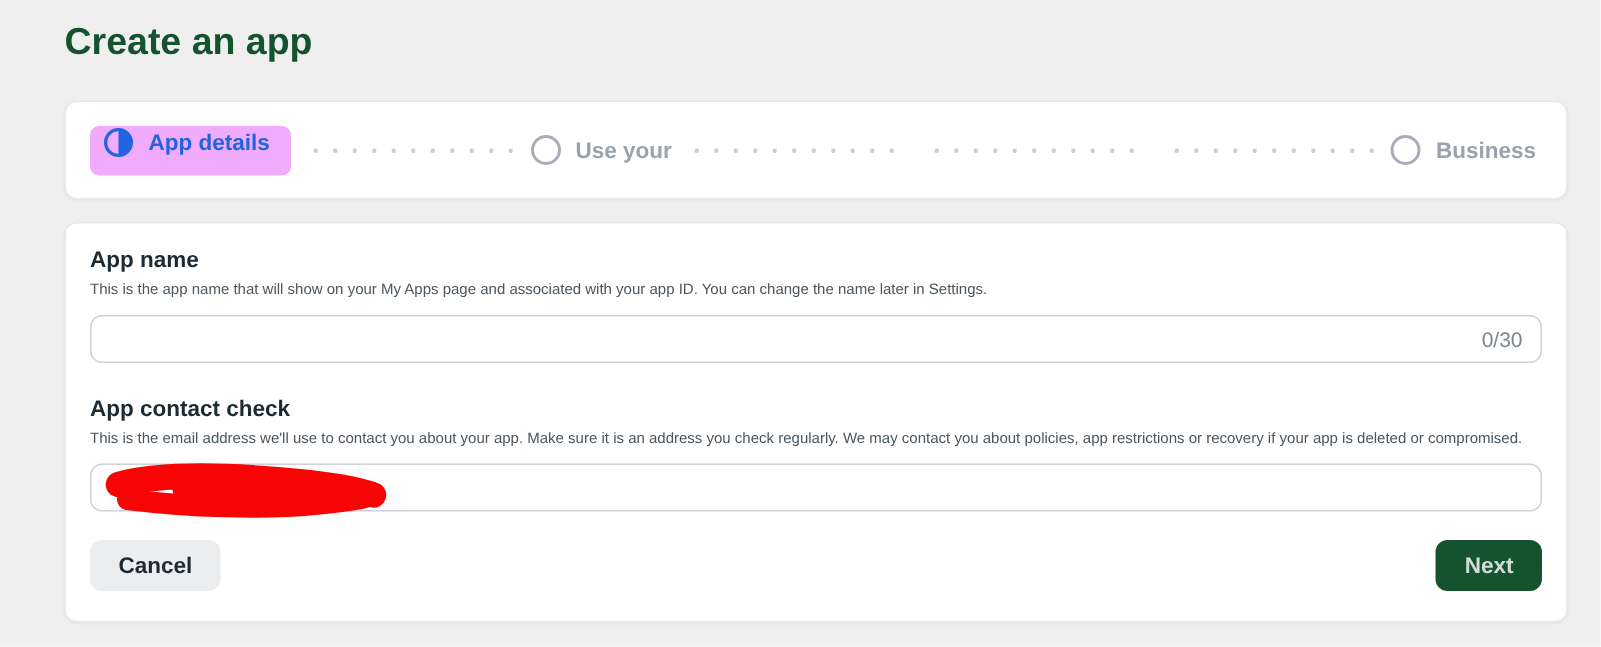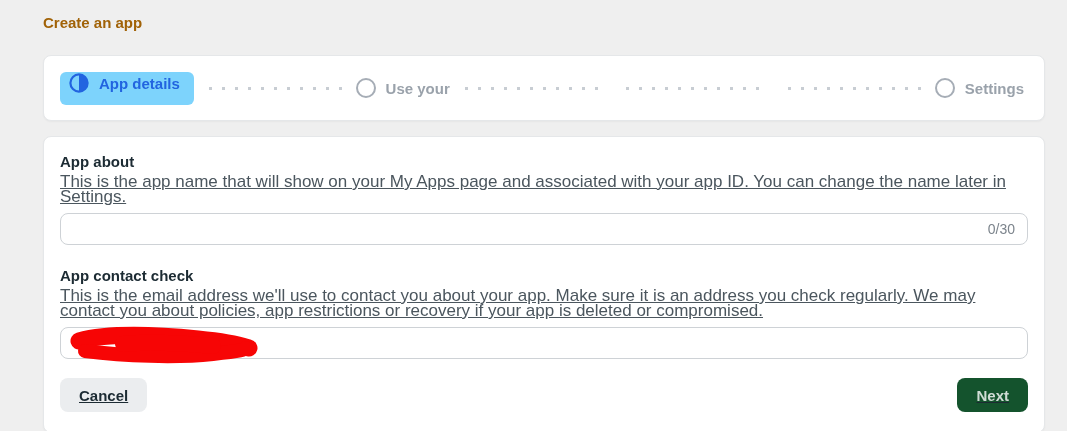--- a/index.html
+++ b/index.html
@@ -5,23 +5,23 @@
   * { margin: 0; padding: 0; box-sizing: border-box; }
   html, body { width: 1067px; height: 431px; }
   body {
     background: #efefef;
     font-family: "Liberation Sans", "DejaVu Sans", sans-serif;
     color: #1c2b33;
     overflow: hidden;
   }
   .page { padding: 14px 22px 0 43px; }
   .page-title {
-    font-size: 15px;
+    font-size: 25px;
     font-weight: 700;
-    color: #a16207;
+    color: #14532d;
     margin-bottom: 24px;
   }
   .card {
     background: #ffffff;
     border: 1px solid #e5e7e9;
     border-radius: 8px;
     box-shadow: 0 1px 2px rgba(0,0,0,0.04);
   }
   
   .stepper-card {
@@ -30,21 +30,21 @@
     padding: 15px 20px 15px 16px;
     height: 66px;
   }
   .step {
     display: flex;
     align-items: center;
     gap: 10px;
     white-space: nowrap;
   }
   .step.active {
-    background: #7dd3fc;
+    background: #f0abfc;
     border-radius: 6px;
     padding: 6px 14px 16px 9px;
     height: 33px;
   }
   .step-label {
     font-size: 15px;
     font-weight: 700;
     color: #9aa2ab;
   }
   .step.active .step-label { color: #2264e0; }
@@ -70,26 +70,25 @@
     margin-top: 15px;
     padding: 16px 16px 20px 16px;
   }
   .field-label {
     font-size: 15px;
     font-weight: 700;
     color: #1c2b33;
     margin-bottom: 4px;
   }
   .field-desc {
-    font-size: 17px;
+    font-size: 10px;
     line-height: 15px;
     color: #4b565e;
     margin-bottom: 9px;
     max-width: 995px;
-    text-decoration: underline;
   }
   .input-wrap {
     position: relative;
     display: flex;
     align-items: center;
     height: 32px;
     border: 1px solid #ced2d6;
     border-radius: 8px;
     background: #ffffff;
     padding: 0 12px;
@@ -118,21 +117,20 @@
     top: -5px;
     width: 200px;
     height: 42px;
     pointer-events: none;
   }
   
   .actions {
     margin-top: 19px;
     display: flex;
     justify-content: space-between;
-    text-decoration: underline;
   }
   button {
     font-family: "Liberation Sans", "DejaVu Sans", sans-serif;
     font-size: 15px;
     font-weight: 600;
     border: none;
     border-radius: 8px;
     height: 34px;
     padding: 0 19px;
     cursor: pointer;
@@ -176,29 +174,29 @@
     <div class="dots"></div>
 
 
     <div class="dots"></div>
 
 
     <div class="dots"></div>
 
     <div class="step">
       <span class="step-circle"></span>
-      <span class="step-label">Settings</span>
+      <span class="step-label">Business</span>
     </div>
 
   </div>
 
   <div class="card form-card">
 
     <div class="field">
-      <div class="field-label">App about</div>
+      <div class="field-label">App name</div>
       <div class="field-desc">This is the app name that will show on your My Apps page and associated with your app ID. You can change the name later in Settings.</div>
       <div class="input-wrap">
         <input class="text-input" type="text" value="" style="">
         <span class="counter">0/30</span>
       </div>
     </div>
 
     <div class="field email-field">
       <div class="field-label">App contact check</div>
       <div class="field-desc">This is the email address we'll use to contact you about your app. Make sure it is an address you check regularly. We may contact you about policies, app restrictions or recovery if your app is deleted or compromised.</div>

